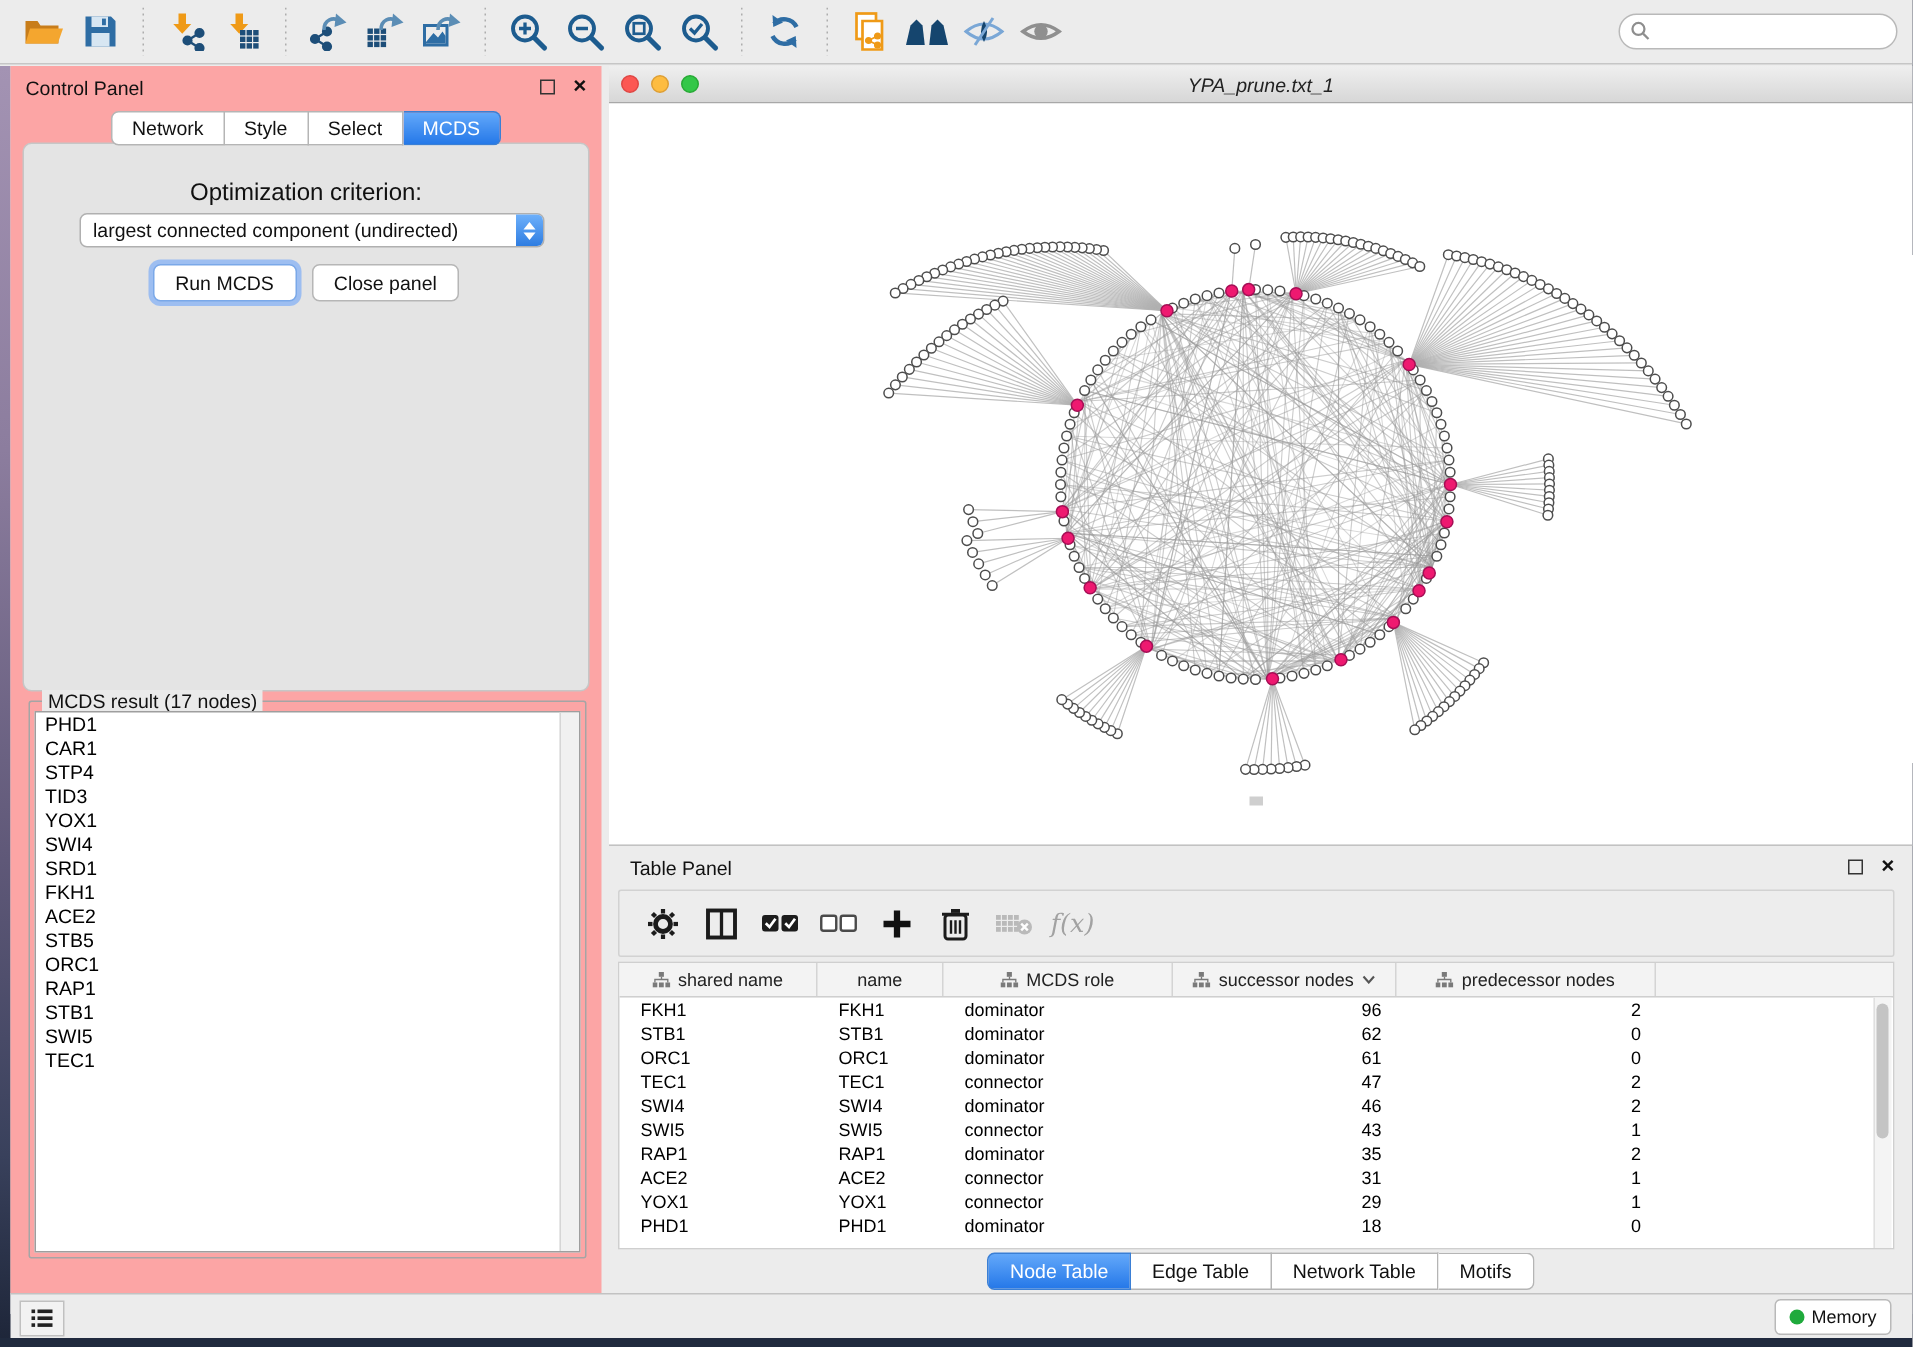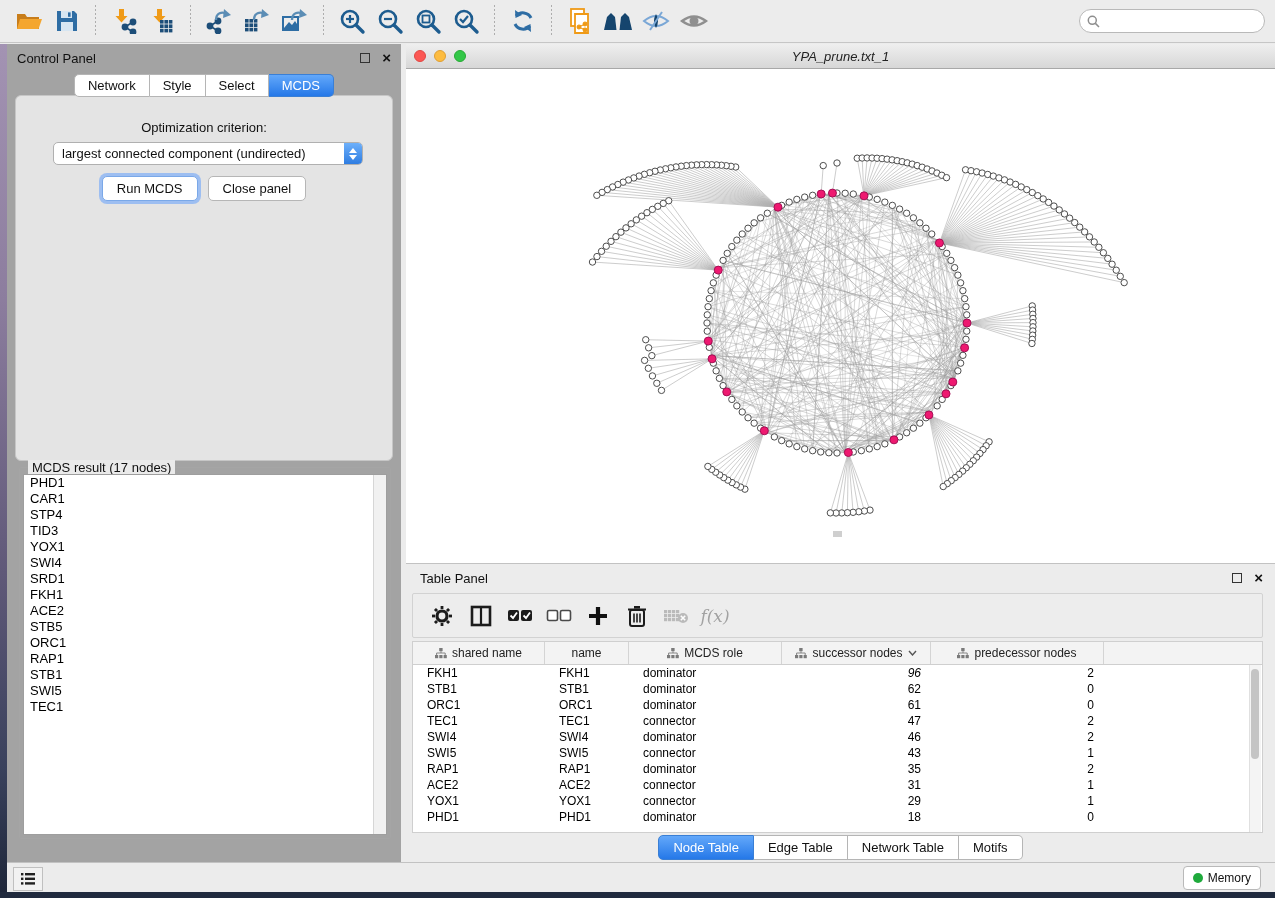--- a/index.html
+++ b/index.html
@@ -18,33 +18,33 @@
   .tbicon{width:30px;height:30px;display:inline-flex;align-items:center;justify-content:center;margin:0 4px;}
   .tbicon svg{display:block;}
   .tbsep{width:1px;height:32px;margin:0 9px;background-image:linear-gradient(#adadad 40%,transparent 40%);
     background-size:1px 4px;}
   .search-wrap{margin-left:auto;position:relative;}
   .search-input{width:186px;height:24px;border:1px solid #b9b9b9;border-radius:13px;background:#fff;
     padding:0 8px 0 26px;font-size:12px;color:#333;outline:none;box-sizing:border-box;}
   .search-mag{position:absolute;left:8px;top:5px;}
 
   
-  .control-panel{position:absolute;left:7px;top:44px;width:394px;height:818px;background:#a3a3a3;}
+  .control-panel{position:absolute;left:7px;top:44px;width:394px;height:818px;background:#fca5a5;}
   .panel-titlebar{display:flex;align-items:center;height:24px;padding:2px 10px 0 10px;font-size:13px;color:#111;}
   .panel-title{flex:1;}
   .float-box{width:8px;height:8px;border:1.4px solid #333;display:inline-block;margin-right:12px;}
   .close-x{font-size:15px;font-weight:bold;color:#111;line-height:10px;}
   .cp-tabs{position:absolute;left:0;top:30px;width:100%;display:flex;justify-content:center;z-index:2;}
   .seg{background:#fff;border:1px solid #b5b5b5;border-left:none;padding:3px 13px;font-size:13px;color:#111;}
   .seg:first-child{border-left:1px solid #b5b5b5;border-radius:5px 0 0 5px;}
   .seg:last-child{border-radius:0 5px 5px 0;}
   .seg.active{background:linear-gradient(#63a8fa,#2578e8);color:#fff;border-color:#3a7fd5;}
   .cp-content{position:absolute;left:8px;top:51px;width:376px;height:364px;background:#e4e4e4;
     border:1px solid #c6c6c6;border-radius:6px;}
-  .opt-label{text-align:center;margin-top:24px;font-size:13px;color:#111;}
+  .opt-label{text-align:center;margin-top:24px;font-size:16px;color:#111;}
   .dropdown{position:absolute;left:37px;top:46px;width:310px;height:23px;background:#fff;
     border:1px solid #b0b0b0;border-radius:5px;display:flex;align-items:center;box-sizing:border-box;}
   .dropdown-text{flex:1;font-size:13px;color:#111;padding-left:8px;white-space:nowrap;overflow:hidden;}
   .stepper{width:18px;height:21px;border-radius:0 4px 4px 0;background:linear-gradient(#6db0fb,#2f7de1);
     display:flex;flex-direction:column;align-items:center;justify-content:center;gap:2px;}
   .tri-up{width:0;height:0;border-left:4px solid transparent;border-right:4px solid transparent;border-bottom:5px solid #fff;}
   .tri-down{width:0;height:0;border-left:4px solid transparent;border-right:4px solid transparent;border-top:5px solid #fff;}
   .cp-buttons{position:absolute;left:0;top:80px;width:100%;display:flex;justify-content:center;gap:10px;}
   .btn{background:#fff;border:1px solid #b6b6b6;border-radius:5px;padding:4px 14px;font-size:13px;color:#111;}
   .btn.focused{box-shadow:0 0 0 3px rgba(110,165,250,.6);border-color:#7aa8e8;}
@@ -1181,21 +1181,21 @@
             </svg>
             <span>predecessor nodes</span>
           </div>
           <div class="th" style="flex: 1 1 0%;"></div>
         </div>
       <div id="tbody">
           <div class="trow">
             <div class="td txt" style="width: 132px;">FKH1</div>
             <div class="td txt" style="width: 84px;">FKH1</div>
             <div class="td txt" style="width: 153px;">dominator</div>
-            <div class="td num" style="width: 149px; font-style: italic;">96</div>
+            <div class="td num" style="width: 149px;">96</div>
             <div class="td num" style="width: 173px;">2</div>
           </div>
           <div class="trow">
             <div class="td txt" style="width: 132px;">STB1</div>
             <div class="td txt" style="width: 84px;">STB1</div>
             <div class="td txt" style="width: 153px;">dominator</div>
             <div class="td num" style="width: 149px;">62</div>
             <div class="td num" style="width: 173px;">0</div>
           </div>
           <div class="trow">

